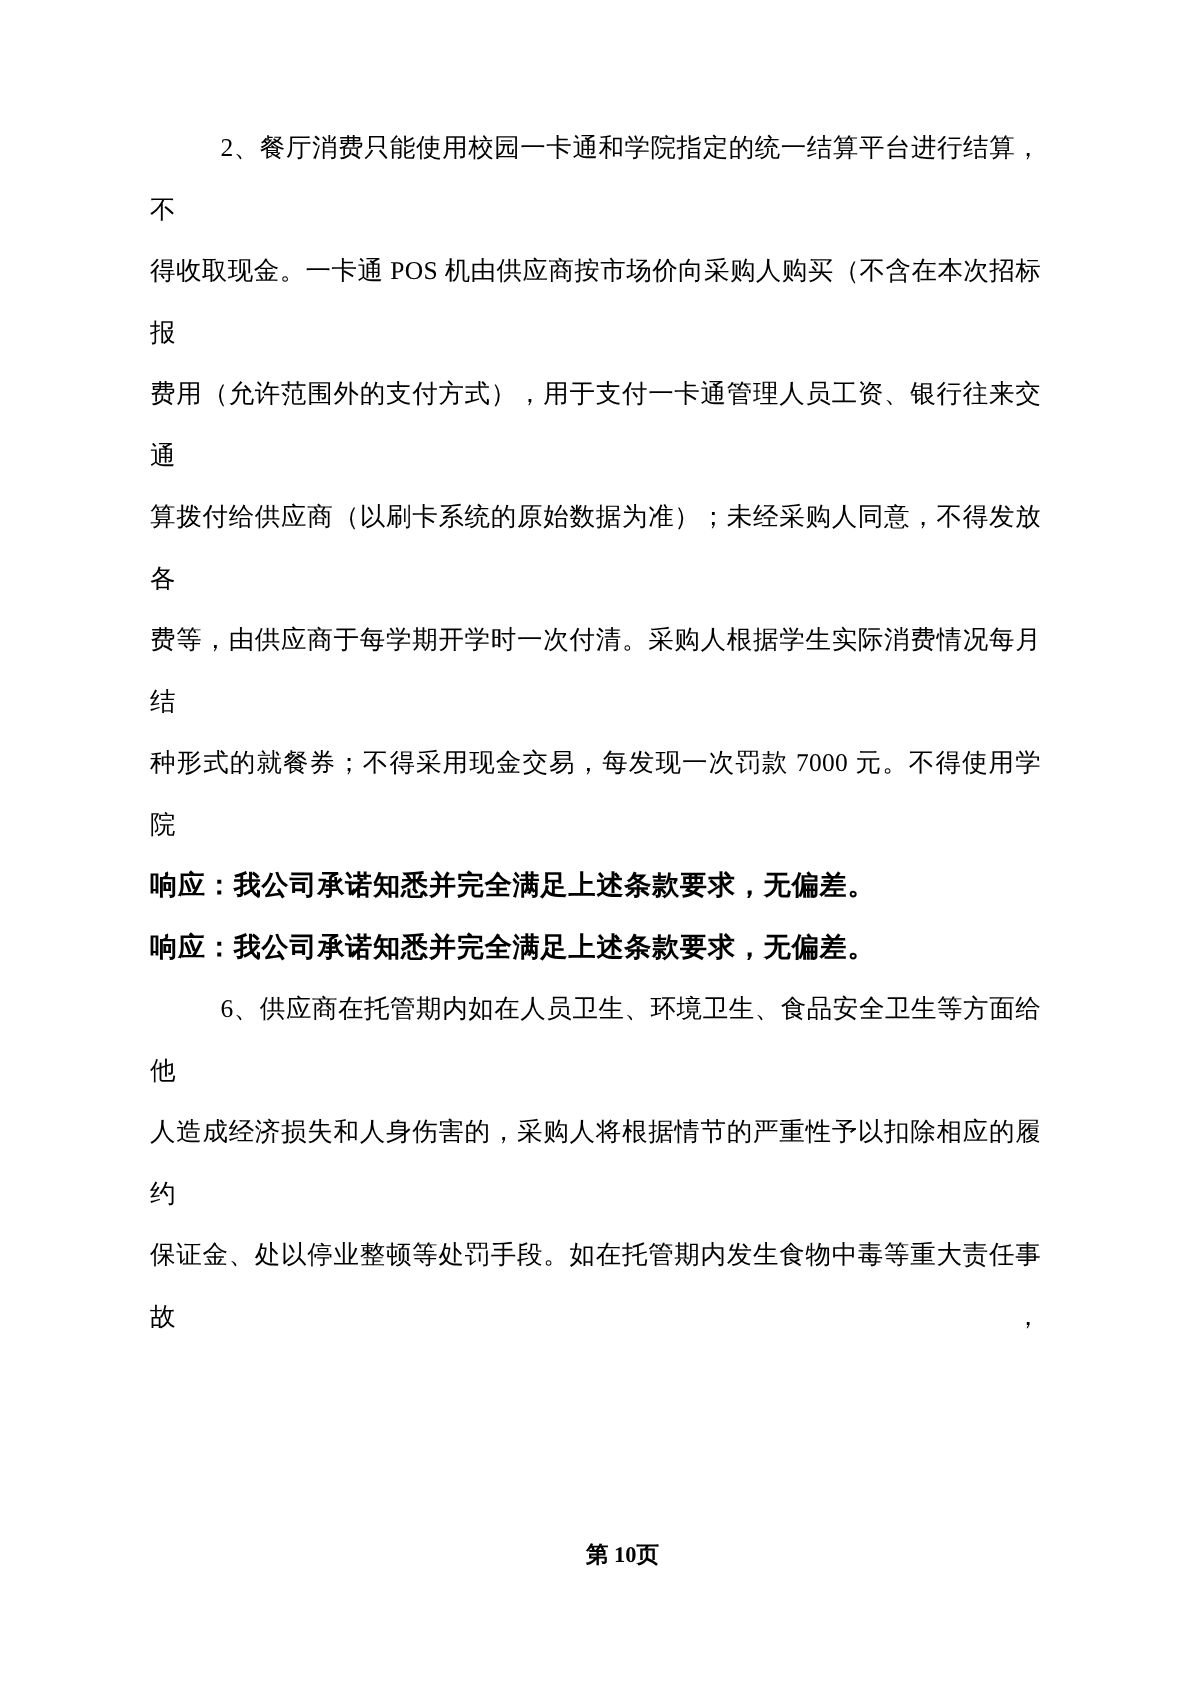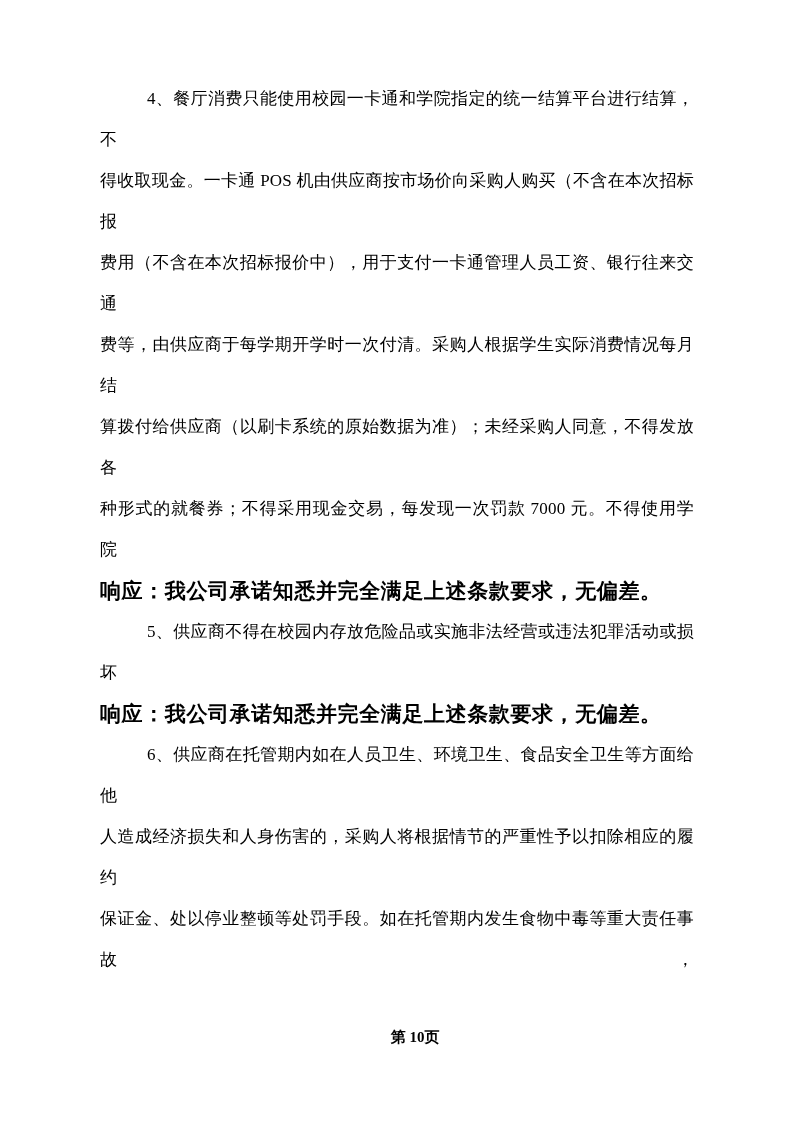--- a/index.html
+++ b/index.html
@@ -34,21 +34,21 @@
   .line.j {
     text-align-last: justify;
     white-space: normal;
   }
   .line.indent {
     text-indent: 47px;
   }
   .line.resp {
     font-weight: 700;
     font-family: "Liberation Sans", "DejaVu Sans", sans-serif;
-    font-size: 21px;
+    font-size: 18px;
     letter-spacing: 0.6px;
   }
   .footer {
     position: absolute;
     left: 0;
     right: 0;
     top: 1027px;
     text-align: center;
     font-size: 15px;
     font-weight: 700;
@@ -56,32 +56,31 @@
     margin-left: 36px;
   }
 </style>
 </head>
 <body>
 
 <div class="page">
   <div class="body-text">
 
     <div>
-      <div class="line j indent">4、餐厅消费只能使用校园一卡通和学院指定的统一结算平台进行结算，不</div>
+      <div class="line j indent">2、餐厅消费只能使用校园一卡通和学院指定的统一结算平台进行结算，不</div>
       <div class="line j">得收取现金。一卡通 POS 机由供应商按市场价向采购人购买（不含在本次招标报</div>
-      <div class="line j">费用（不含在本次招标报价中），用于支付一卡通管理人员工资、银行往来交通</div>
+      <div class="line j">费用（允许范围外的支付方式），用于支付一卡通管理人员工资、银行往来交通</div>
+      <div class="line j">算拨付给供应商（以刷卡系统的原始数据为准）；未经采购人同意，不得发放各</div>
       <div class="line j">费等，由供应商于每学期开学时一次付清。采购人根据学生实际消费情况每月结</div>
-      <div class="line j">算拨付给供应商（以刷卡系统的原始数据为准）；未经采购人同意，不得发放各</div>
       <div class="line j">种形式的就餐券；不得采用现金交易，每发现一次罚款 7000 元。不得使用学院</div>
     </div>
 
     <div class="line resp">响应：我公司承诺知悉并完全满足上述条款要求，无偏差。</div>
 
     <div>
-      <div class="line j indent">5、供应商不得在校园内存放危险品或实施非法经营或违法犯罪活动或损坏</div>
     </div>
 
     <div class="line resp">响应：我公司承诺知悉并完全满足上述条款要求，无偏差。</div>
 
     <div>
       <div class="line j indent">6、供应商在托管期内如在人员卫生、环境卫生、食品安全卫生等方面给他</div>
       <div class="line j">人造成经济损失和人身伤害的，采购人将根据情节的严重性予以扣除相应的履约</div>
       <div class="line j">保证金、处以停业整顿等处罚手段。如在托管期内发生食物中毒等重大责任事故，</div>
 
     </div>

